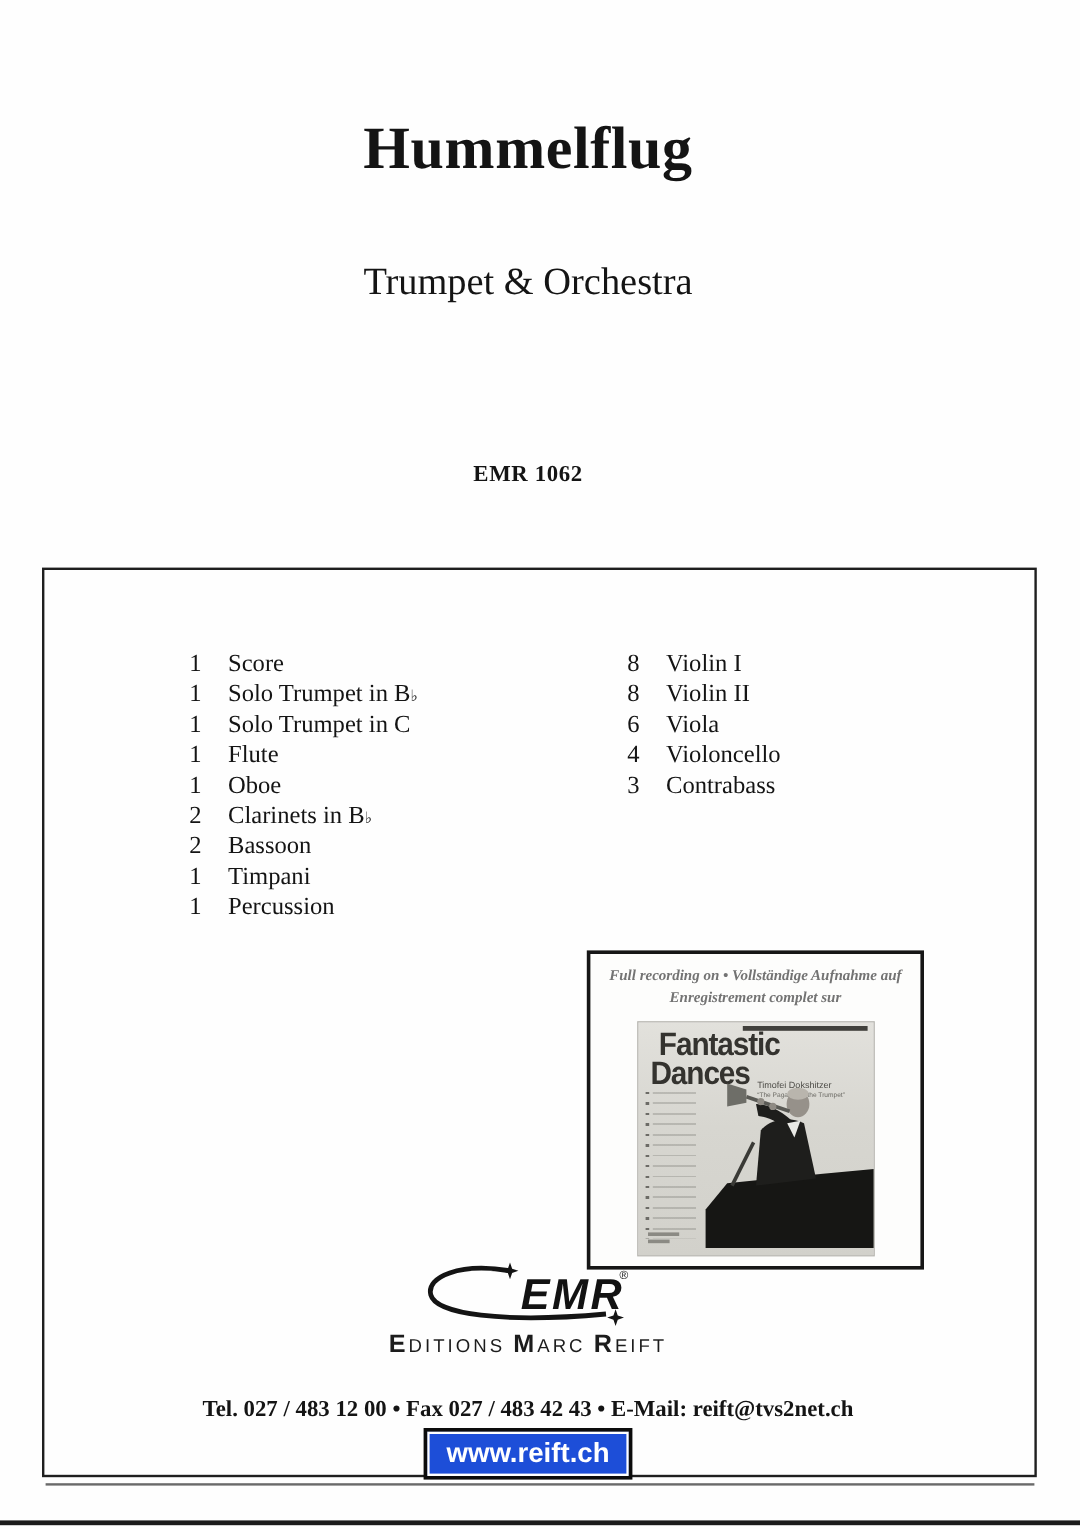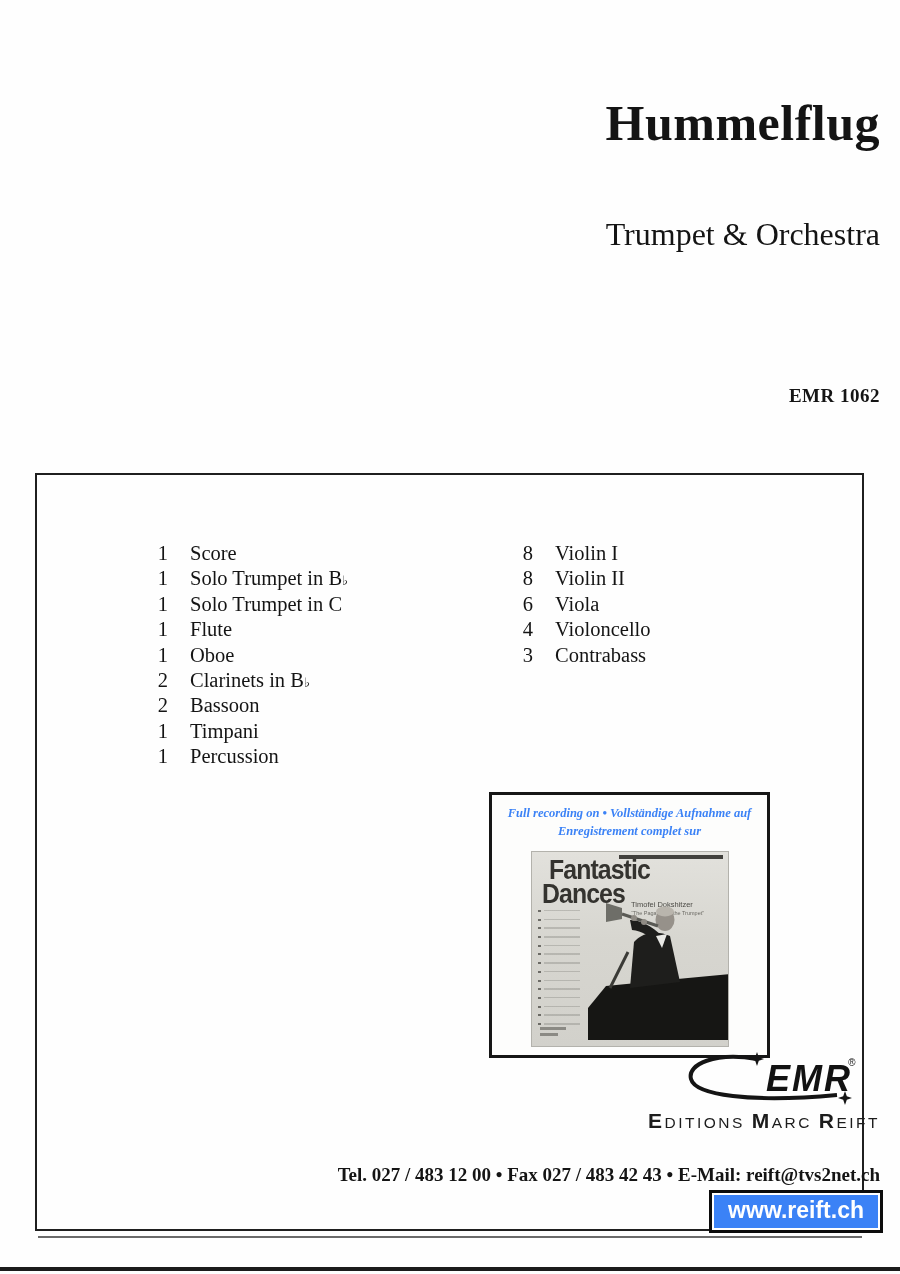--- a/index.html
+++ b/index.html
@@ -3,21 +3,21 @@
 <meta charset="utf-8">
 <style>
   html,body{margin:0;padding:0;background:#ffffff;}
   .page{
     position:relative; width:900px; height:1274px; margin:0 auto;
     background:#fefefe; overflow:hidden;
     font-family:"Liberation Serif", serif; color:#141414;
     -webkit-font-smoothing:antialiased;
   }
   .abs{position:absolute;}
-  .ctr{left:0; width:880px; text-align:right;}
+  .ctr{left:0; width:880px; text-align:center;}
 
   
   .title{top:94px; font-size:50px; font-weight:bold; letter-spacing:.5px;}
   .subtitle{top:216px; font-size:32px;}
   .composer{top:278px; font-size:34px; font-weight:bold;}
   .catalog{top:385px; font-size:19px; font-weight:bold; letter-spacing:.5px;}
 
   
   .main-box{
     left:35px; top:473px; width:825px; height:754px;
@@ -31,21 +31,21 @@
   .col-right{left:480px;}
   .irow{display:flex; align-items:baseline; font-size:20.5px; line-height:25.4px; white-space:nowrap;}
   .irow .qty{display:inline-block; width:16px; text-align:right; margin-right:22px;}
   .irow sup{font-size:13px; line-height:0;}
 
   
   .rec-box{
     left:452px; top:317px; width:275px; height:260px;
     border:3px solid #161616; background:#fdfdfc;
   }
-  .rec-line{left:0; width:100%; text-align:center; font-size:12.5px; font-weight:bold; font-style:italic; color:#3b82f6;}
+  .rec-line{left:0; width:100%; text-align:center; font-size:12.5px; font-weight:bold; font-style:italic; color:#737373;}
   .rec-line1{top:11px;}
   .rec-line2{top:29px;}
 
   
   .cover{
     left:39px; top:56px; width:196px; height:194px;
     background:linear-gradient(#e2e1dc 0%, #d7d6d0 45%, #d2d1cb 100%);
     border:1px solid #b3b2ac; overflow:hidden;
   }
   .cover-strip{top:3px; right:5px; width:104px; height:4px; background:#41403c;}
@@ -64,21 +64,21 @@
   
   .logo-wrap{top:1050px;font-style:italic;}
   .pubname{top:1109px; font-family:"Liberation Sans", sans-serif; color:#1c1c1c; letter-spacing:2.5px; white-space:nowrap;}
   .pubname .big{font-size:21px; font-weight:700;}
   .pubname .sm{font-size:15.5px; font-weight:500;}
   .addr1{top:1140px; font-size:19px; font-weight:bold;}
   .addr2{top:1164px; font-size:19px; font-weight:bold;}
   .webbox-wrap{top:1193px;}
   .webbox{
     display:inline-block; padding:2px 14px 4px 14px;
-    background:#3b82f6; color:#ffffff;
+    background:#1d4ed8; color:#ffffff;
     font-family:"Liberation Sans", sans-serif; font-weight:bold; font-size:23px;
     border:2px solid #ffffff; outline:3px solid #0c0c0c;
   }
   .scan-bottom{left:0; top:1267px; width:900px; height:4px; background:#1b1b1b;}
 </style>
 </head>
 <body>
 
 <div class="page">
 

